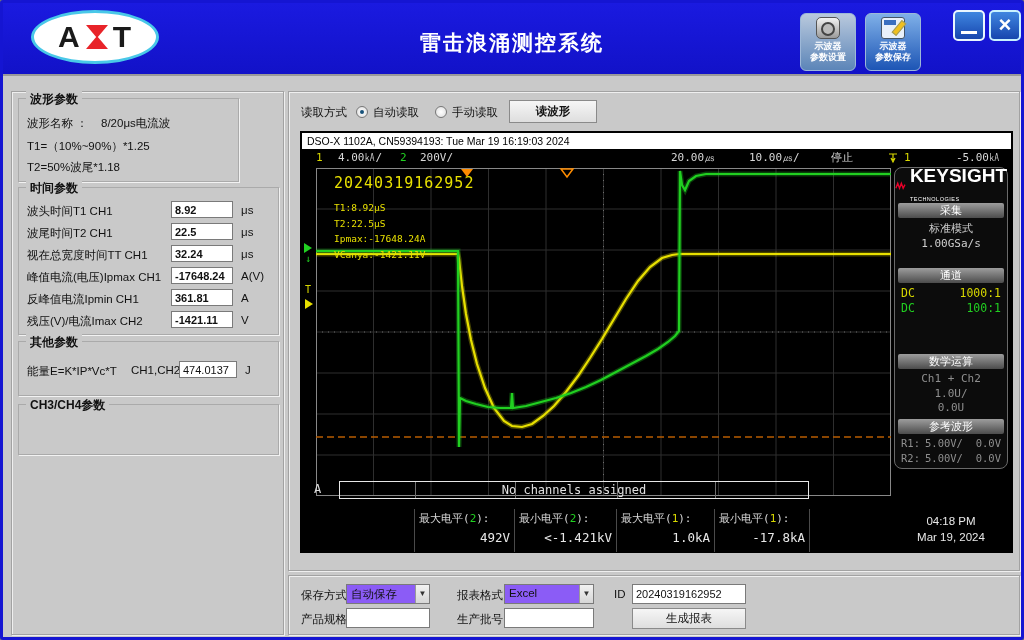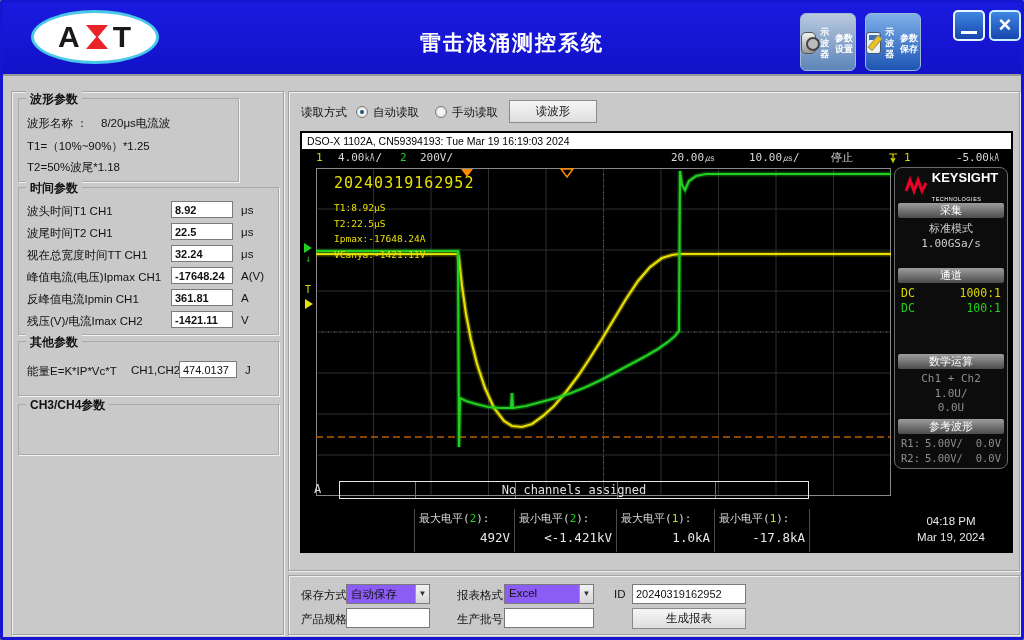--- a/index.html
+++ b/index.html
@@ -7,21 +7,21 @@
   body{font-family:"Liberation Sans","DejaVu Sans",sans-serif;}
   #win{position:relative;width:1024px;height:640px;background:#c9c9c9;border:3px solid #1515d2;border-radius:3px;overflow:hidden;}
   
   #header{position:absolute;left:0;top:0;width:100%;height:73px;background:linear-gradient(#1a1ae0,#1212c8);border-bottom:2px solid #9a9a9a;}
   #logo{position:absolute;left:28px;top:7px;width:128px;height:54px;background:#fff;border:3px solid #49c8e8;border-radius:50%;display:flex;align-items:center;justify-content:center;gap:4px;}
   .logo-letter{font-size:30px;font-weight:bold;color:#1a1a1a;letter-spacing:1px;}
   .bowtie{display:flex;flex-direction:column;align-items:center;margin:0 1px;}
   .tri-down{width:0;height:0;border-left:11px solid transparent;border-right:11px solid transparent;border-top:13px solid #e82329;}
   .tri-up{width:0;height:0;border-left:11px solid transparent;border-right:11px solid transparent;border-bottom:13px solid #e82329;margin-top:-2px;}
   #app-title{position:absolute;left:0;right:0;top:26px;text-align:center;color:#fff;font-size:21px;font-weight:bold;letter-spacing:2px;}
-  .hdr-btn{position:absolute;top:10px;width:56px;height:58px;border-radius:6px;border:1px solid #9db8d8;display:flex;flex-direction:row;align-items:center;padding-top:3px;cursor:pointer;}
+  .hdr-btn{position:absolute;top:10px;width:56px;height:58px;border-radius:6px;border:1px solid #9db8d8;display:flex;flex-direction:column;align-items:center;padding-top:3px;cursor:pointer;}
   #btn-osc-settings{left:797px;background:linear-gradient(#b9c9dd,#5c85b8);}
   #btn-osc-save{left:862px;background:linear-gradient(#7fb0e8,#1d55b5);}
   .hdr-btn .lbl{color:#fff;font-size:9px;line-height:11px;font-weight:bold;text-align:center;}
   .icon-osc{width:24px;height:22px;background:linear-gradient(#f2f2f2,#9a9a9a);border:1px solid #555;border-radius:5px;margin-bottom:2px;position:relative;}
   .icon-osc::after{content:"";position:absolute;left:4px;top:4px;width:10px;height:10px;border:2px solid #444;border-radius:50%;background:#bbb;}
   .icon-save{width:24px;height:22px;background:#e8f0fa;border:1px solid #456;border-radius:3px;margin-bottom:2px;position:relative;}
   .icon-save::before{content:"";position:absolute;left:2px;top:2px;width:12px;height:5px;background:#3a6fc0;}
   .icon-save::after{content:"";position:absolute;right:2px;bottom:2px;width:4px;height:14px;background:#f0c020;transform:rotate(40deg);border:1px solid #996;}
   .sys-btn{position:absolute;top:7px;width:32px;height:31px;border:2px solid #eaf6ff;border-radius:5px;background:linear-gradient(#3f86e0,#1746ae);color:#fff;text-align:center;cursor:pointer;}
   #btn-min{left:950px;}
@@ -62,21 +62,21 @@
   .meas-cell .mv{font-size:12.5px;color:#e8e8e8;text-align:right;padding-right:4px;margin-top:4px;}
   .meas-sep{position:absolute;top:378px;height:43px;width:1px;background:#4a4a4a;}
   
   #side{position:absolute;left:594px;top:36px;width:114px;height:302px;background:#0c0c0c;border:1px solid #6a6a6a;border-radius:8px;}
   #side .sec-h{position:absolute;left:3px;right:3px;height:15px;background:linear-gradient(#9d9d9d,#4c4c4c);color:#fff;font-size:11px;text-align:center;line-height:15px;border-radius:2px;}
   #side .cline{position:absolute;left:0;right:0;text-align:center;color:#cfcfcf;font-size:11px;}
   #side .dimline{position:absolute;left:0;right:0;text-align:center;color:#8f8f8f;font-size:11px;}
   #side .chrow{position:absolute;left:6px;right:6px;font-size:11.5px;display:flex;justify-content:space-between;}
   #side .refrow{position:absolute;left:6px;right:6px;font-size:10.5px;color:#8f8f8f;display:flex;}
   #brand{position:absolute;left:0;top:3px;width:100%;height:30px;display:flex;align-items:center;justify-content:center;gap:4px;}
-  #brand .bn{color:#fff;font-weight:bold;font-size:13px;line-height:12px;font-family:"Liberation Sans",sans-serif;}
+  #brand .bn{color:#fff;font-weight:bold;font-size:19px;line-height:12px;font-family:"Liberation Sans",sans-serif;}
   #brand .bs{color:#fff;font-size:5.5px;letter-spacing:.5px;font-family:"Liberation Sans",sans-serif;}
   #clock{position:absolute;left:594px;top:382px;width:114px;text-align:center;color:#e8e8e8;font-size:11.5px;line-height:16px;font-family:"Liberation Sans",sans-serif;}
   
   .combo{position:absolute;height:20px;background:#8b5cf6;border:1px solid #7a7a7a;font-size:11.5px;color:#111;padding:2px 16px 2px 4px;cursor:pointer;}
   .combo .arrow{position:absolute;right:0;top:0;width:14px;height:100%;background:linear-gradient(#f2f2f2,#d6d6d6);border-left:1px solid #9a9a9a;font-size:8px;color:#333;text-align:center;line-height:18px;}
 </style>
 </head>
 <body>
 
 <div id="win">
@@ -152,21 +152,21 @@
       <span class="gb-title">CH3/CH4参数</span>
     </div>
   </div>
 
   <div id="scope-panel" class="etched">
     <span class="flabel" style="left:12px;top:13px;">读取方式</span>
     <span class="radio checked" style="left:67px;top:14px;"></span>
     <span class="flabel" style="left:84px;top:13px;">自动读取</span>
     <span class="radio" style="left:146px;top:14px;"></span>
     <span class="flabel" style="left:163px;top:13px;">手动读取</span>
-    <button class="push-btn" style="left:220px;top:8px;width:88px;height:23px;">读波形</button>
+    <button class="push-btn" style="left:220px;top:8px;width:88px;height:23px;font-weight:bold;">读波形</button>
 
     <div id="scope">
       <div id="scope-titlebar">DSO-X 1102A, CN59394193: Tue Mar 19 16:19:03 2024</div>
       <div id="scope-status">
         <span class="ch1c" style="left:14px;">1</span>
         <span style="left:36px;">4.00㎄/</span>
         <span class="ch2c" style="left:98px;">2</span>
         <span style="left:118px;">200V/</span>
         <span style="left:369px;">20.00㎲</span>
         <span style="left:447px;">10.00㎲/</span>

